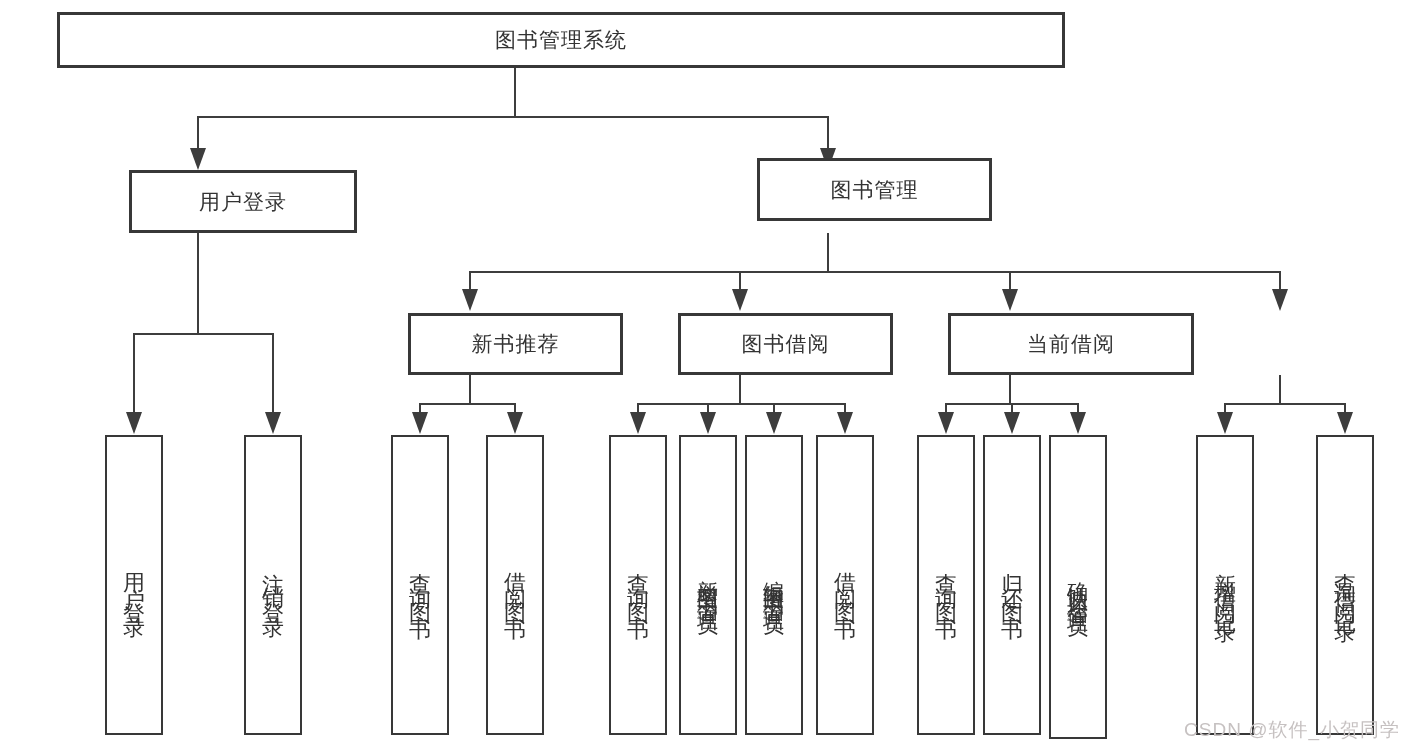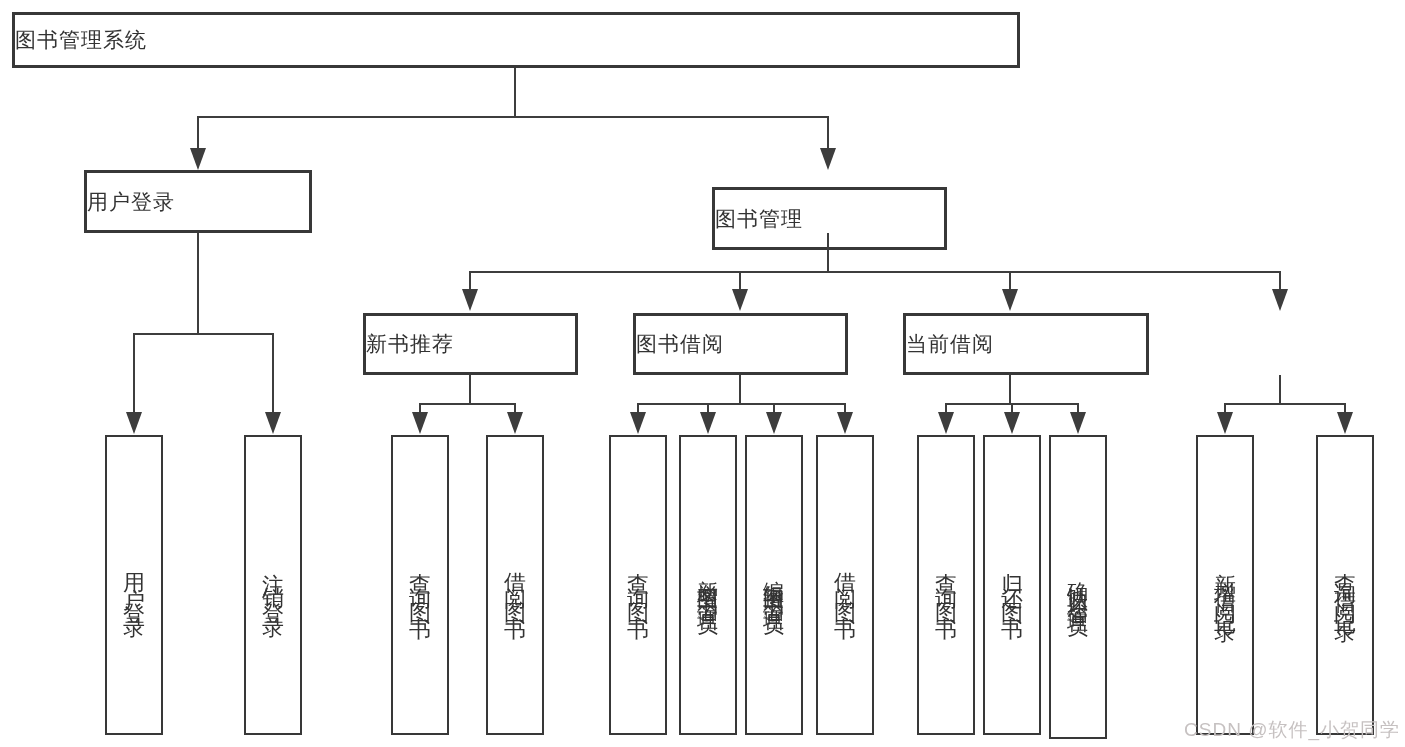--- a/index.html
+++ b/index.html
@@ -16,24 +16,25 @@
     font-family:"Liberation Sans","DejaVu Sans",sans-serif;
     color:var(--text);
     position:relative;
   }
   .canvas{position:absolute;left:0;top:0;width:1405px;height:747px;}
   
   .hbox{
     position:absolute;
     background:#fff;
     border:3px solid var(--border);
-    display:flex;align-items:center;
+    display:flex;align-items:center;justify-content:center;
     font-size:21px;
     letter-spacing:1px;
     color:var(--text);
+    margin-left:45px;
   }
   
   .leaf{
     position:absolute;
     width:58px;height:300px;
     background:#fff;
     border:2px solid var(--border);
     display:flex;align-items:center;justify-content:center;
   }
   .leaf span{
@@ -78,21 +79,21 @@
   <div class="vline" style="left:514px;top:68px;height:48px"></div>
   <div class="hline" style="left:197px;top:116px;width:632px"></div>
   <div class="vline" style="left:197px;top:116px;height:34px"></div>
   <div class="arrow" style="left:190px;top:148px"></div>
   <div class="vline" style="left:827px;top:116px;height:34px"></div>
   <div class="arrow" style="left:820px;top:148px"></div>
 
   <div class="hbox" style="left:84px;top:170px;width:228px;height:63px">
     <span>用户登录</span>
   </div>
-  <div class="hbox" style="left:712px;top:187px;width:235px;height:63px">
+  <div class="hbox" style="left:712px;top:158px;width:235px;height:63px">
     <span>图书管理</span>
   </div>
 
   <div class="vline" style="left:197px;top:233px;height:102px"></div>
   <div class="hline" style="left:133px;top:333px;width:141px"></div>
   <div class="vline" style="left:133px;top:333px;height:80px"></div>
   <div class="arrow" style="left:126px;top:412px"></div>
   <div class="vline" style="left:272px;top:333px;height:80px"></div>
   <div class="arrow" style="left:265px;top:412px"></div>
 

